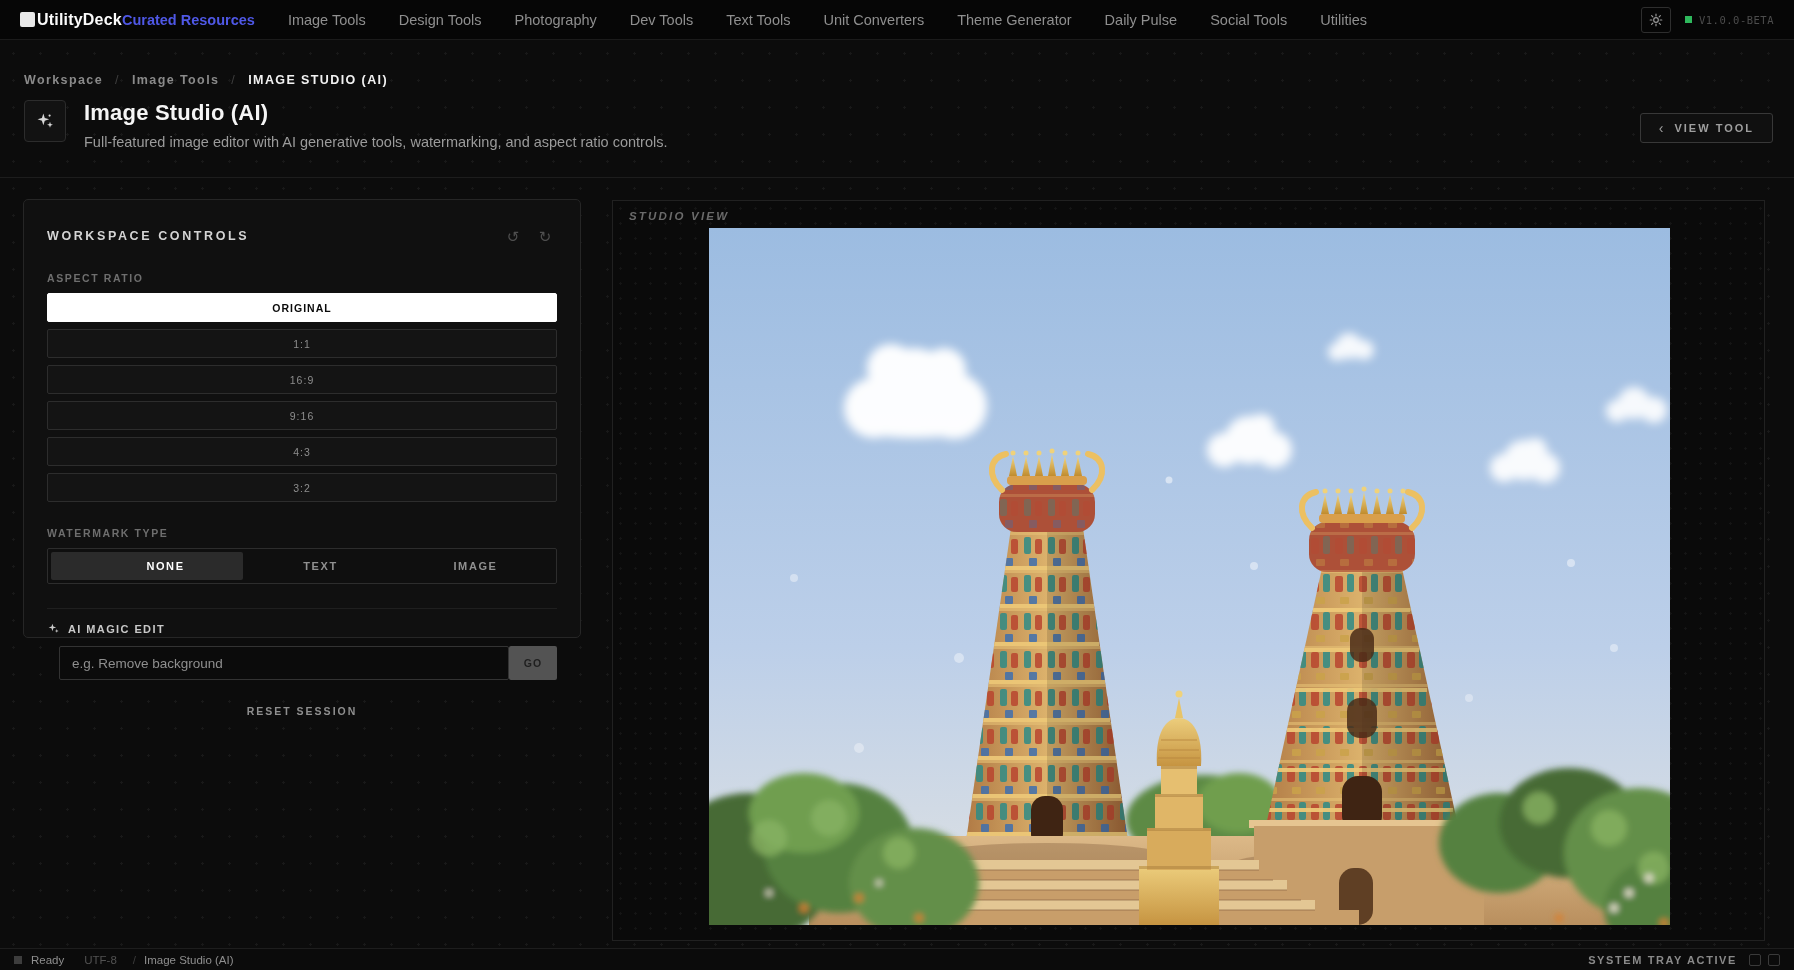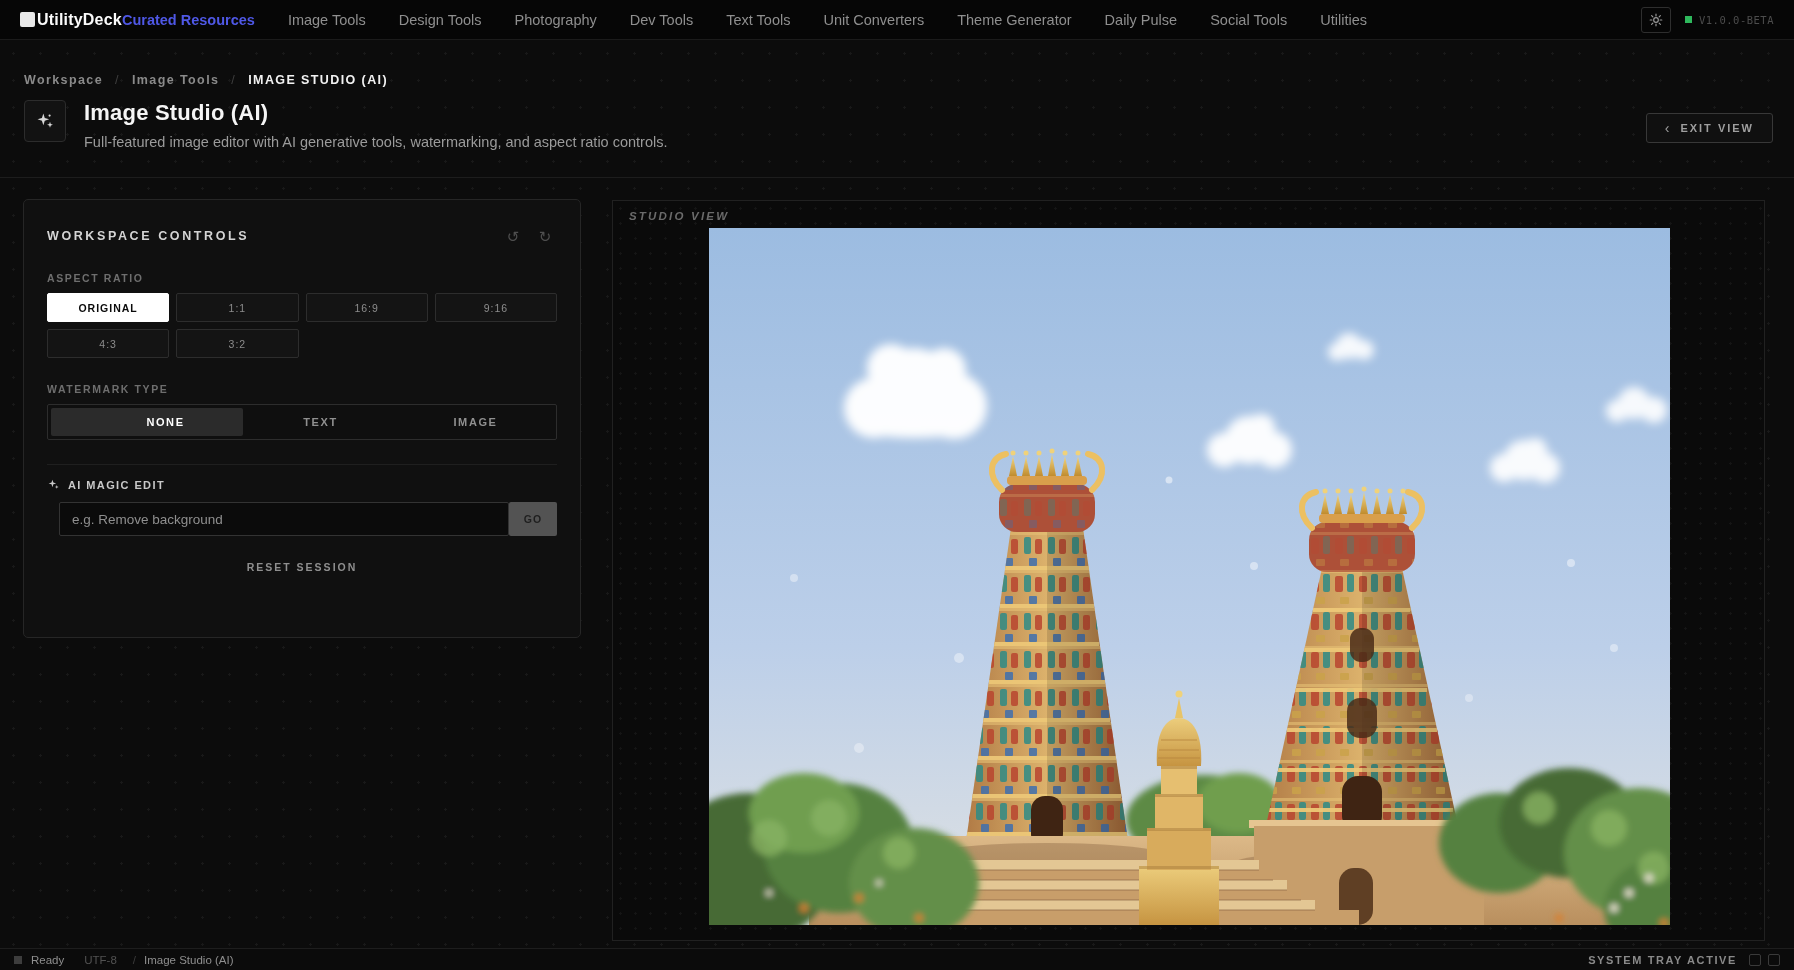--- a/index.html
+++ b/index.html
@@ -47,21 +47,21 @@
 
   
   .controls-panel { position:absolute; left:23px; top:159px; width:558px; height:439px;
     background:#101010; border:1px solid #262626; border-radius:5px; padding:25px 23px; }
   .panel-head { display:flex; align-items:center; justify-content:space-between; }
   .panel-title { color:#d4d4d4; font-size:12.5px; font-weight:bold; letter-spacing:2.6px; }
   .history { display:flex; gap:8px; }
   .hist-btn { width:24px; height:22px; background:transparent; border:none; color:#4e4e4e;
     font-size:15px; cursor:pointer; line-height:1; }
   .field-label { color:#6e6e6e; font-size:10.5px; font-weight:bold; letter-spacing:1.6px; margin-top:25px; }
-  .aspect-grid { display:grid; grid-template-columns:repeat(4,1fr); gap:7px; margin-top:9px; }
+  .aspect-grid { display:grid; grid-template-columns:repeat(1,1fr); gap:7px; margin-top:9px; }
   .aspect-btn { height:29px; background:#141414; border:1px solid #2d2d2d; border-radius:2px;
     color:#8d8d8d; font-size:10.5px; letter-spacing:1px; cursor:pointer;
     font-family:"Liberation Sans", sans-serif; }
   .aspect-btn.active { background:#ffffff; border-color:#ffffff; color:#0a0a0a; font-weight:bold; }
   .segmented { display:flex; margin-top:9px; border:1px solid #2d2d2d; border-radius:2px;
     background:#0f0f0f; padding:3px; }
   .segment { flex:1; height:28px; background:transparent; border:none; color:#909090; font-size:11px;
     font-weight:bold; letter-spacing:1.6px; cursor:pointer; border-radius:2px;
     font-family:"Liberation Sans", sans-serif; }
   .segment.active { background:#2b2b2b; color:#ffffff;padding-left:37px; }
@@ -159,21 +159,21 @@
           <circle cx="17.5" cy="5.5" r="1.3"></circle>
         </svg>
       </div>
       <div>
         <div class="page-title">Image Studio (AI)</div>
         <div class="page-subtitle">Full-featured image editor with AI generative tools, watermarking, and aspect ratio controls.</div>
       </div>
     </div>
     <button class="exit-btn">
       <span class="exit-chevron">‹</span>
-      <span>EXIT VIEW</span>
+      <span>VIEW TOOL</span>
     </button>
     <div class="header-divider"></div>
 
     <section class="controls-panel">
       <div class="panel-head">
         <span class="panel-title">WORKSPACE CONTROLS</span>
         <span class="history">
           <button class="hist-btn"><span>↺</span></button>
           <button class="hist-btn"><span>↻</span></button>
         </span>

